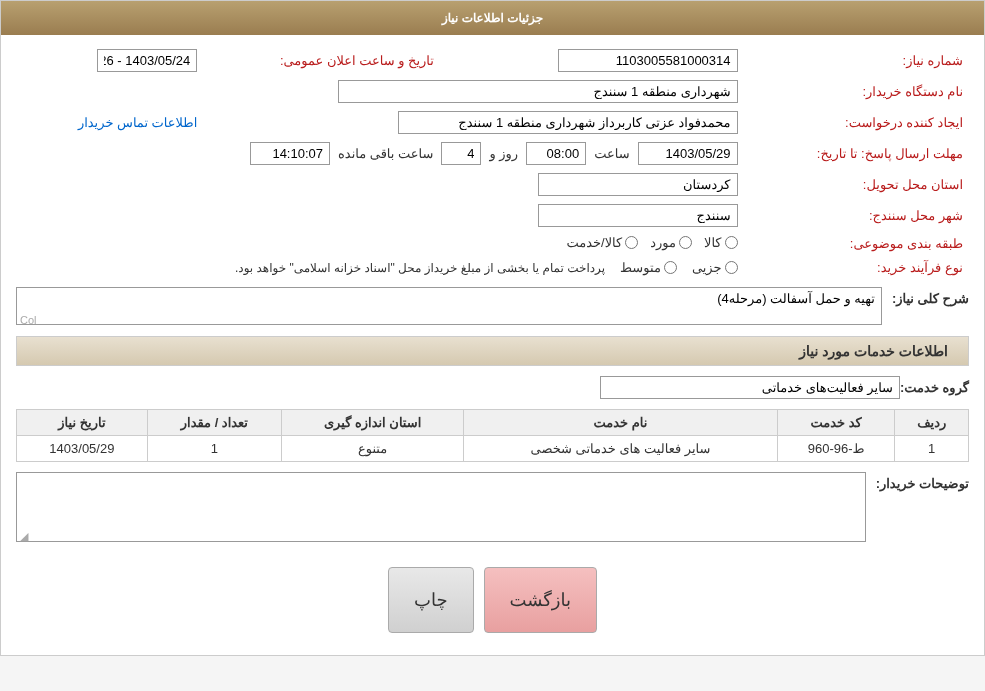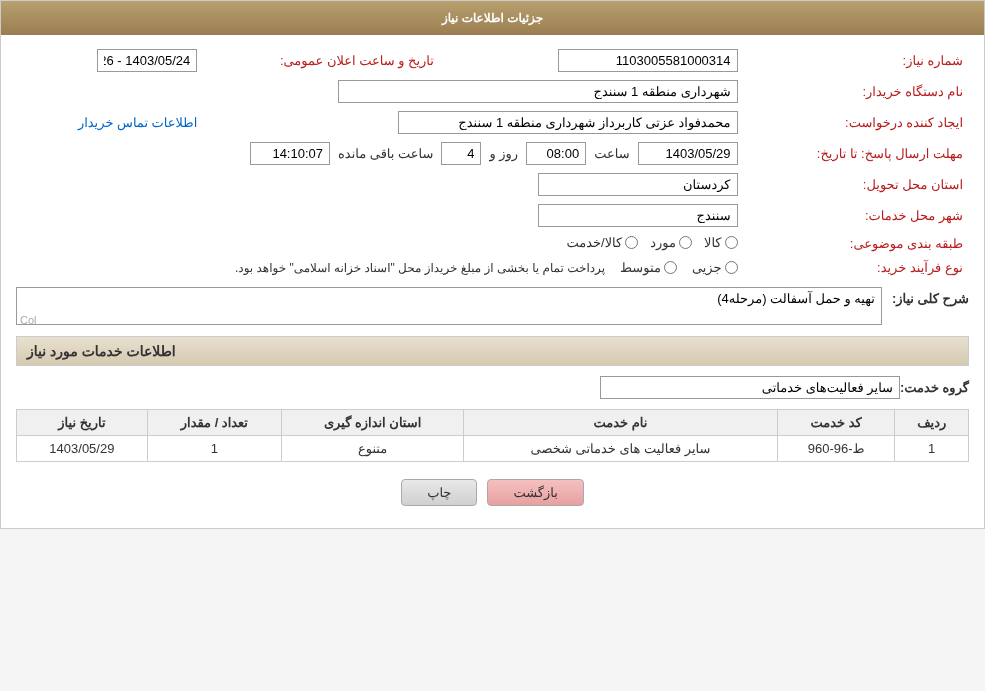--- a/index.html
+++ b/index.html
@@ -61,25 +61,25 @@
       width: 100px;
     }
     .link-blue {
       color: #0066cc;
       text-decoration: none;
       cursor: pointer;
     }
     .section-header {
       background: linear-gradient(to bottom, #e8e0d0, #d5c9b0);
       border: 1px solid #ccc;
-      padding: 6px 10px;
+      padding: 6px 20px;
       font-weight: bold;
       font-size: 14px;
       margin: 8px 0 6px 0;
-      text-align: left;
+      text-align: right;
     }
     .radio-group {
       display: inline-flex;
       gap: 12px;
       align-items: center;
     }
     .radio-item {
       display: flex;
       align-items: center;
       gap: 3px;
@@ -132,23 +132,23 @@
       resize: none;
     }
     .button-row {
       text-align: center;
       padding: 12px 0;
       display: flex;
       justify-content: center;
       gap: 10px;
     }
     .btn {
-      padding: 5px 25px;
-      font-family: Tahoma, Arial, sans-serif;
-      font-size: 13px;
+      padding: 21px 25px;
+      font-family: Tahoma, Arial, sans-serif;
+      font-size: 18px;
       cursor: pointer;
       border: 1px solid #aaa;
       border-radius: 4px;
     }
     .btn-print {
       background: linear-gradient(to bottom, #e8e8e8, #d0d0d0);
       color: #333;
     }
     .btn-back {
       background: linear-gradient(to bottom, #f5c0c0, #e8a0a0);
@@ -248,21 +248,21 @@
       </tr>
 
       <tr>
         <td class="label-cell">استان محل تحویل:</td>
         <td class="input-cell" colspan="4">
           <input type="text" class="input-box" style="width: 200px;" value="کردستان" readonly="">
         </td>
       </tr>
 
       <tr>
-        <td class="label-cell">شهر محل خدمات:</td>
+        <td class="label-cell">شهر محل سنندج:</td>
         <td class="input-cell" colspan="4">
           <input type="text" class="input-box" style="width: 200px;" value="سنندج" readonly="">
         </td>
       </tr>
 
       <tr>
         <td class="label-cell">طبقه بندی موضوعی:</td>
         <td class="input-cell" colspan="4">
           <div class="radio-group">
             <div class="radio-item">
@@ -332,19 +332,26 @@
       <td>1</td>
       <td>ط-96-960</td>
       <td>سایر فعالیت های خدماتی شخصی</td>
       <td>متنوع</td>
       <td>1</td>
       <td>1403/05/29</td>
     </tr>
         </tbody>
     </table>
 
+    <div style="display:flex; align-items:flex-start; gap:10px; direction:rtl; margin: 10px 0;">
+      <span style="font-weight:bold; white-space:nowrap; padding-top:4px;">توضیحات خریدار:</span>
+      <div style="flex:1; position:relative;">
+        <textarea class="notes-box" style=""></textarea>
+        <div style="position:absolute; bottom:2px; left:4px; font-size:11px; color:#aaa;">◢</div>
+      </div>
+    </div>
 
     <div class="button-row">
       <button class="btn btn-back">بازگشت</button>
       <button class="btn btn-print">چاپ</button>
     </div>
   </div>
 </div>
 
 </body></html>

